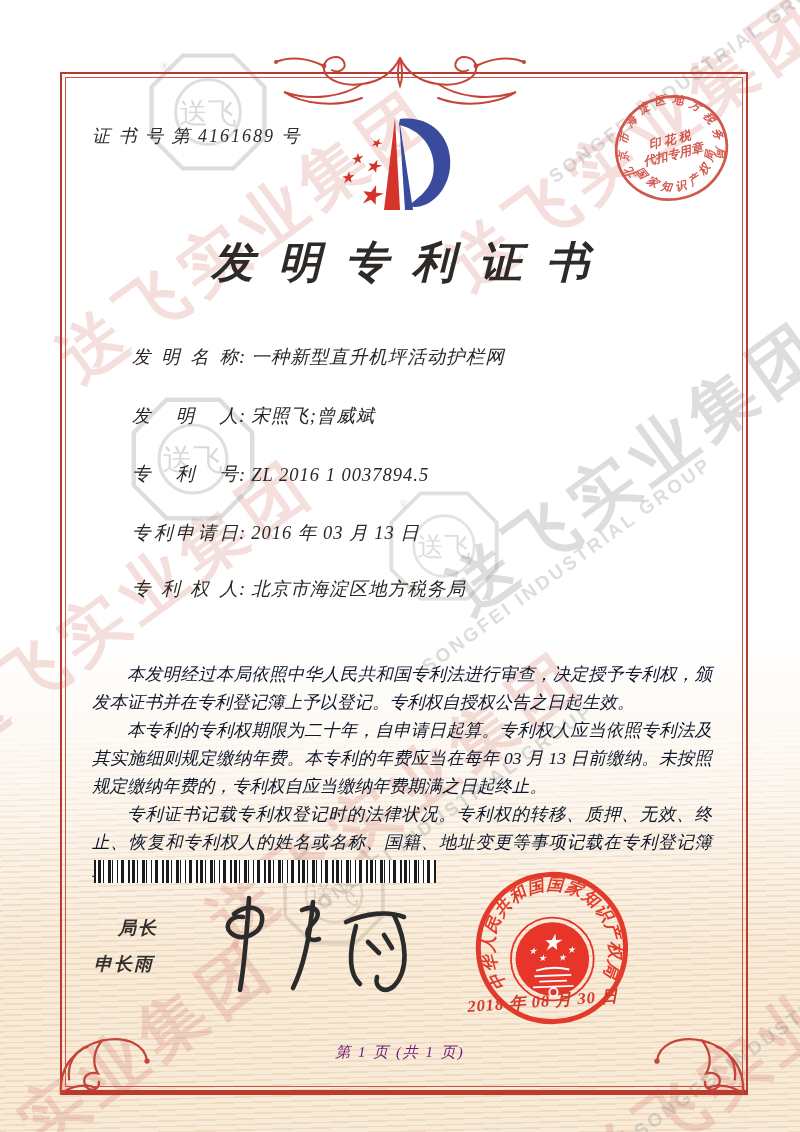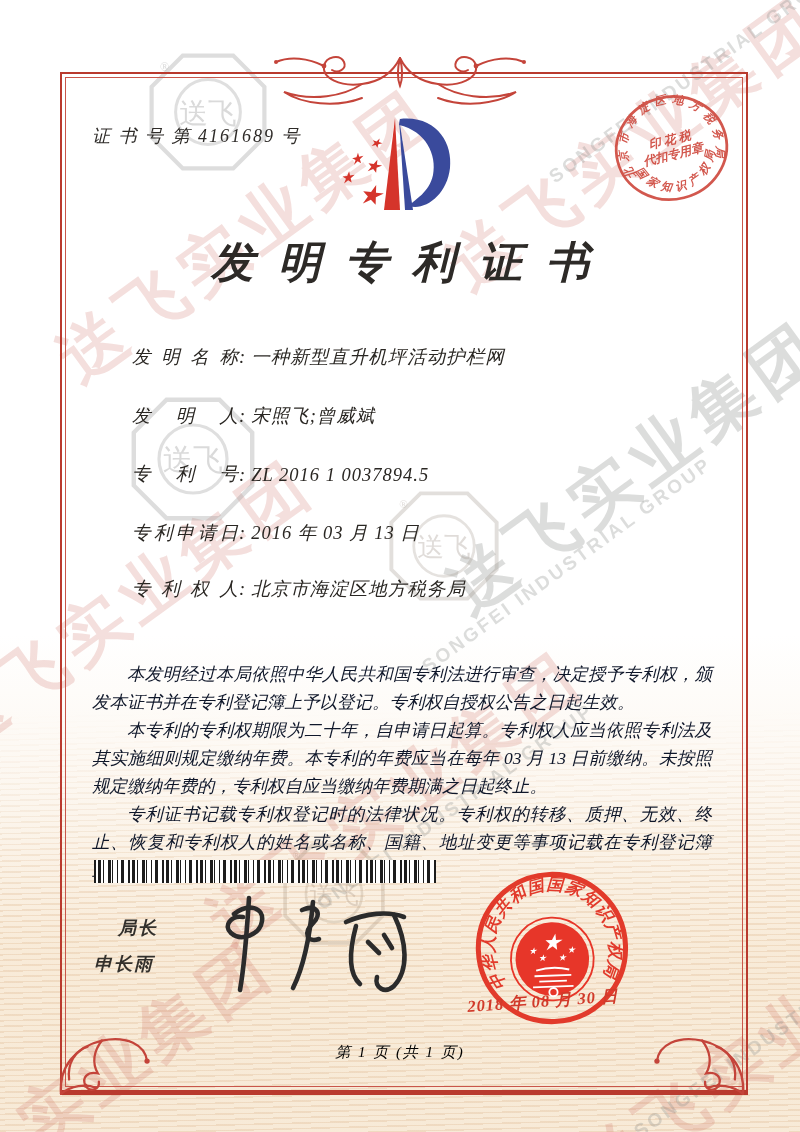--- a/index.html
+++ b/index.html
@@ -56,21 +56,21 @@
       #1c1c1c 27px 30px, #fff 30px 34px);}
 
   .signer{position:absolute;left:94px;font-family:"Liberation Sans", sans-serif;font-weight:bold;
     font-size:18px;color:#33302c;letter-spacing:2px;}
   .signature{position:absolute;left:196px;top:890px;}
 
   .seal{position:absolute;left:460px;top:856px;transform:rotate(-2deg);}
   .tax-stamp{position:absolute;left:608px;top:84px;transform:rotate(-14deg);opacity:.92;}
 
   .footer{position:absolute;left:0;top:1043px;width:100%;text-align:center;font-size:15px;
-    letter-spacing:2px;color:#000000;}
+    letter-spacing:2px;color:#701a75;}
 </style>
 </head>
 <body>
 
 <div class="page">
 
   <div class="paper-tint"></div>
   <div class="paper-waves"></div>
 
   <div class="wm-layer">

